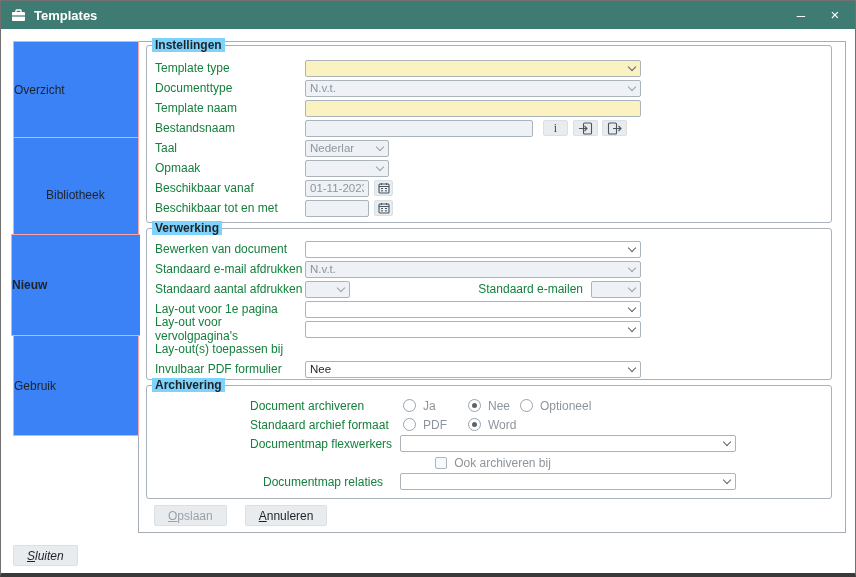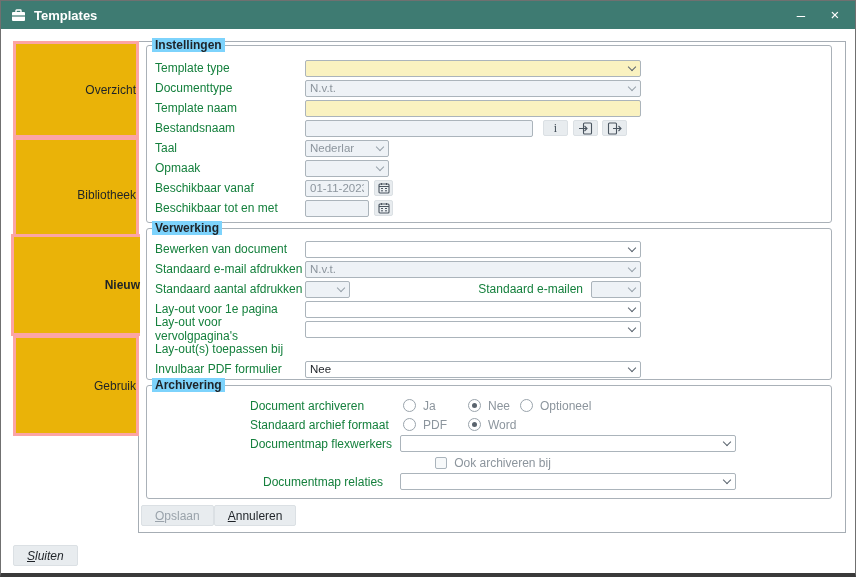--- a/index.html
+++ b/index.html
@@ -20,22 +20,22 @@
   .titlebar .ticon { display:flex; align-items:center; margin-right:8px; }
   .titlebar .ttext { color:#fff; font-size:13px; font-weight:bold; }
   .winbtns { margin-left:auto; display:flex; align-items:center; gap:14px; }
   .winbtn { color:#fff; font-size:15px; width:20px; text-align:center; cursor:default; line-height:28px; }
 
   
   .wbody { position:absolute; top:28px; left:0; right:0; bottom:0; background:#fff; }
 
   
   .tab {
-    position:absolute; left:12px; width:126px; background:#eab308;
-    border:3px solid #fca5a5; display:flex; align-items:center; justify-content:flex-end;
+    position:absolute; left:12px; width:126px; background:#3b82f6;
+    border:1px solid #fca5a5; display:flex; align-items:center; justify-content:flex-start;
     font-size:12px; color:#1e2328; z-index:2; cursor:pointer;
   }
   .tab.t0 { top:12px;  height:97px; }
   .tab.t1 { top:108px; height:116px;padding-left:32px; }
   .tab.t2 { top:205px; height:102px; left:10px; width:129px; border-right:none; font-weight:bold; z-index:3; }
   .tab.t3 { top:306px; height:101px; }
 
   
   .panel {
     position:absolute; left:137px; top:12px; width:708px; height:492px;
@@ -92,21 +92,21 @@
   .radio {
     width:13px; height:13px; border:1px solid #9aa4ac; border-radius:50%; background:#fff;
     flex:none; display:flex; align-items:center; justify-content:center; cursor:default;
   }
   .radio.on::after { content:""; width:5px; height:5px; border-radius:50%; background:#5a646e; }
   .ritem { display:flex; align-items:center; }
   .ritem .rlabel { margin-left:7px; font-size:12px; color:#8c959d; }
   .ritem.rw1 { width:65px; } .ritem.rw2 { width:52px; }
 
   
-  .btnrow { position:absolute; left:2px; top:463px; display:flex; }
+  .btnrow { position:absolute; left:15px; top:463px; display:flex; gap:18px; }
   .btn {
     height:21px; padding:0 13px; background:#e8ecef; border:1px solid #dbe0e4; border-radius:2px;
     font-size:12px; color:#1e2328; font-family:"Liberation Sans", sans-serif; cursor:pointer;
   }
   .btn span { display:block; }
   .btn span::first-letter { text-decoration:underline; }
   .btn.disabled { color:#9aa3ab; cursor:default; }
 
   .sluiten { position:absolute; left:12px; top:516px; height:21px; min-width:64px;font-style:italic; }
 

